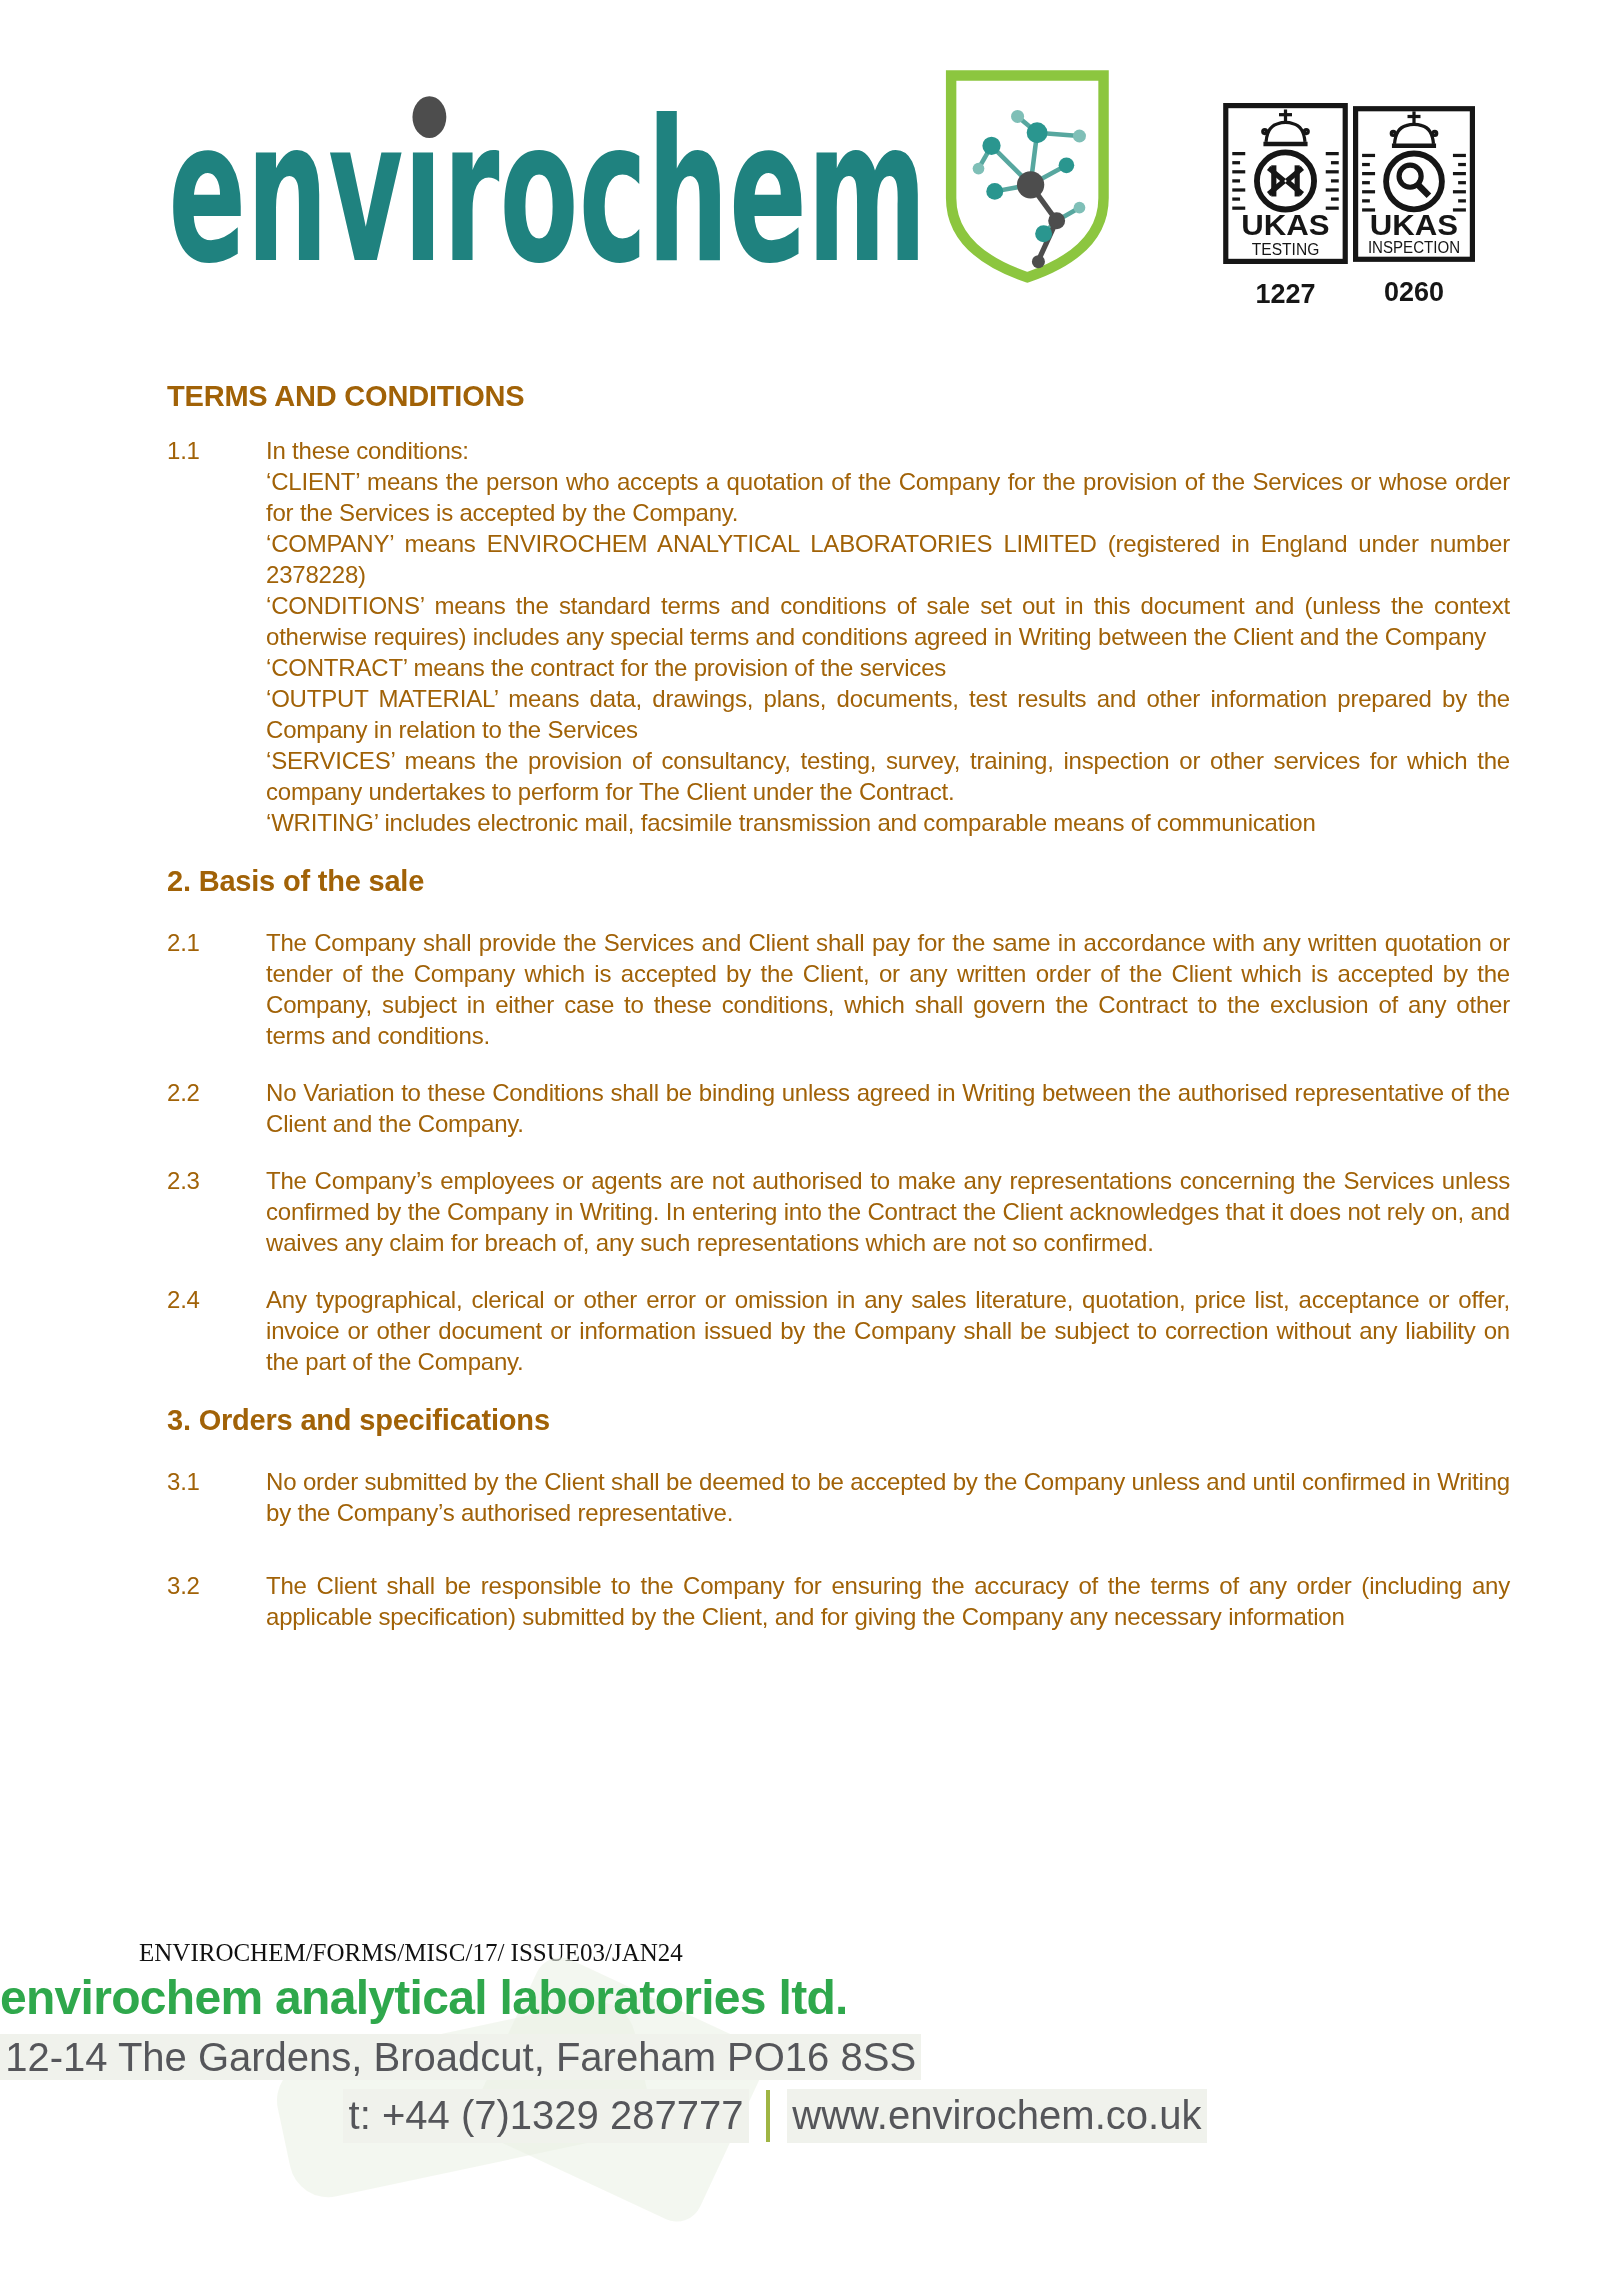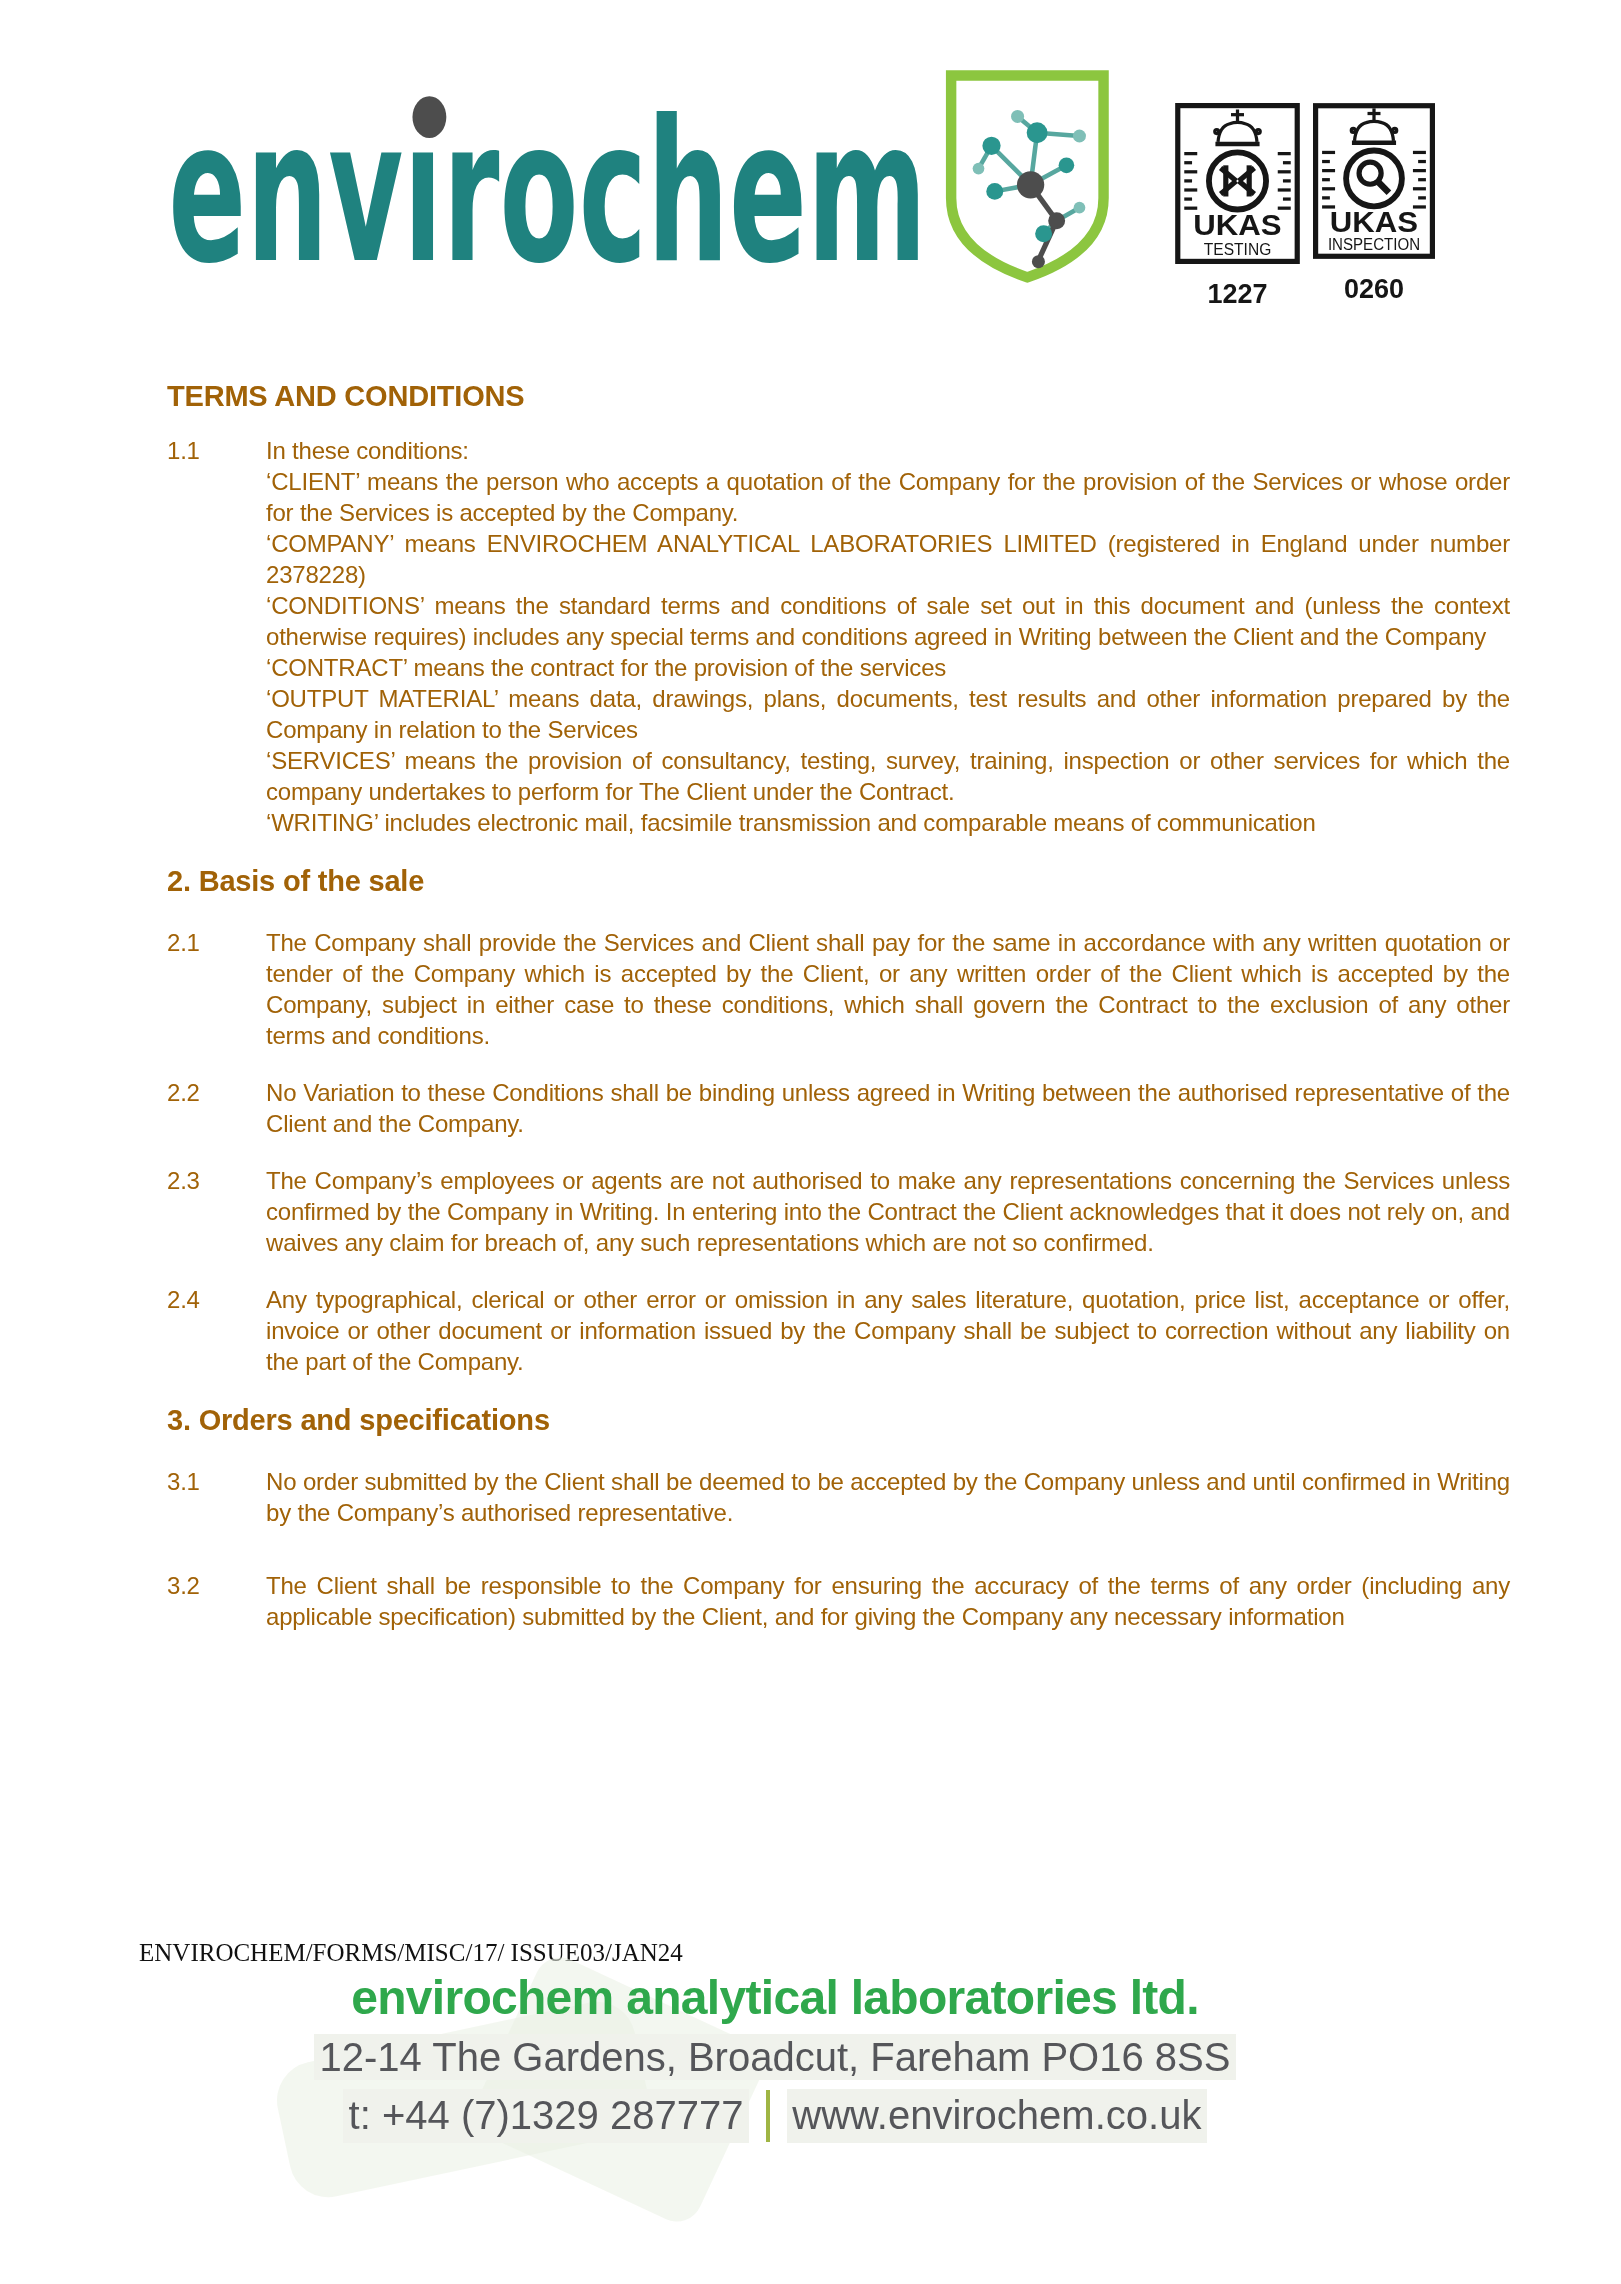--- a/index.html
+++ b/index.html
@@ -1,36 +1,36 @@
 <!DOCTYPE html>
 <html style="font-size:10.4px"><head>
 <meta charset="utf-8">
 <style>
   html,body{margin:0;padding:0;background:#ffffff;}
   .page{position:relative;width:1621px;height:2284px;background:#ffffff;overflow:hidden;
         font-family:"Liberation Sans",sans-serif;color:#111;}
   
   .logo-wrap{position:absolute;left:163px;top:65px;width:964px;height:228px;}
-  .ukas-wrap{position:absolute;left:1175px;top:103px;display:flex;gap:13px;}
+  .ukas-wrap{position:absolute;left:1223px;top:103px;display:flex;gap:5px;align-items:center;}
   .ukas-mark{display:flex;flex-direction:column;align-items:center;}
   .ukas-num{font-family:"Liberation Sans",sans-serif;font-weight:bold;font-size:27px;color:#161616;margin-top:15px;}
   
   .doc{position:absolute;left:139px;top:379px;width:1343px;font-size:24px;line-height:31px;
        letter-spacing:-0.2px;color:#a16207;margin-left:28px;}
   .doc-title{font-weight:bold;font-size:29px;line-height:34px;margin:0 0 22px 0;}
   .section-heading{font-weight:bold;font-size:29px;line-height:34px;margin:23px 0 29px 0;}
   .section-heading.first{margin-top:0;margin-bottom:29px;}
   .clause{position:relative;padding-left:99px;margin-bottom:26px;}
   .clause .num{position:absolute;left:0;top:0;}
   .clause .body p{margin:0;text-align:justify;}
   .clause.gap-lg{margin-top:42px;}
   
   .doc-ref{position:absolute;left:139px;top:1939px;font-family:"Liberation Serif",serif;
            font-size:25px;color:#111;}
-  .footer{position:absolute;left:0;top:1970px;width:1550px;text-align:center;z-index:2;}
+  .footer{position:absolute;left:0;top:1970px;width:1550px;z-index:2;}
   .brand-line{font-weight:bold;font-size:48px;line-height:55px;color:#2fa84c;letter-spacing:-0.7px;}
   .addr-line{margin-top:9px;font-size:40px;line-height:46px;color:#55565a;}
   .addr-line .hl,.phone-line .hl{background:#f0f2ec;padding:1.3px 5.2px;}
   .phone-line{margin-top:9px;font-size:40px;line-height:51px;color:#55565a;display:flex;
               align-items:center;justify-content:center;}
   .vbar{display:inline-block;width:4.6px;height:52px;background:#9fb544;margin:0 17px;}
   .wm{position:absolute;z-index:1;background:#eaf0e3;opacity:.55;border-radius:39px;}
   .wm1{left:280px;top:2031px;width:365px;height:137px;transform:rotate(-12deg);}
   .wm2{left:495px;top:1992px;width:247px;height:195px;transform:rotate(25deg);border-radius:26px;}
 </style>

